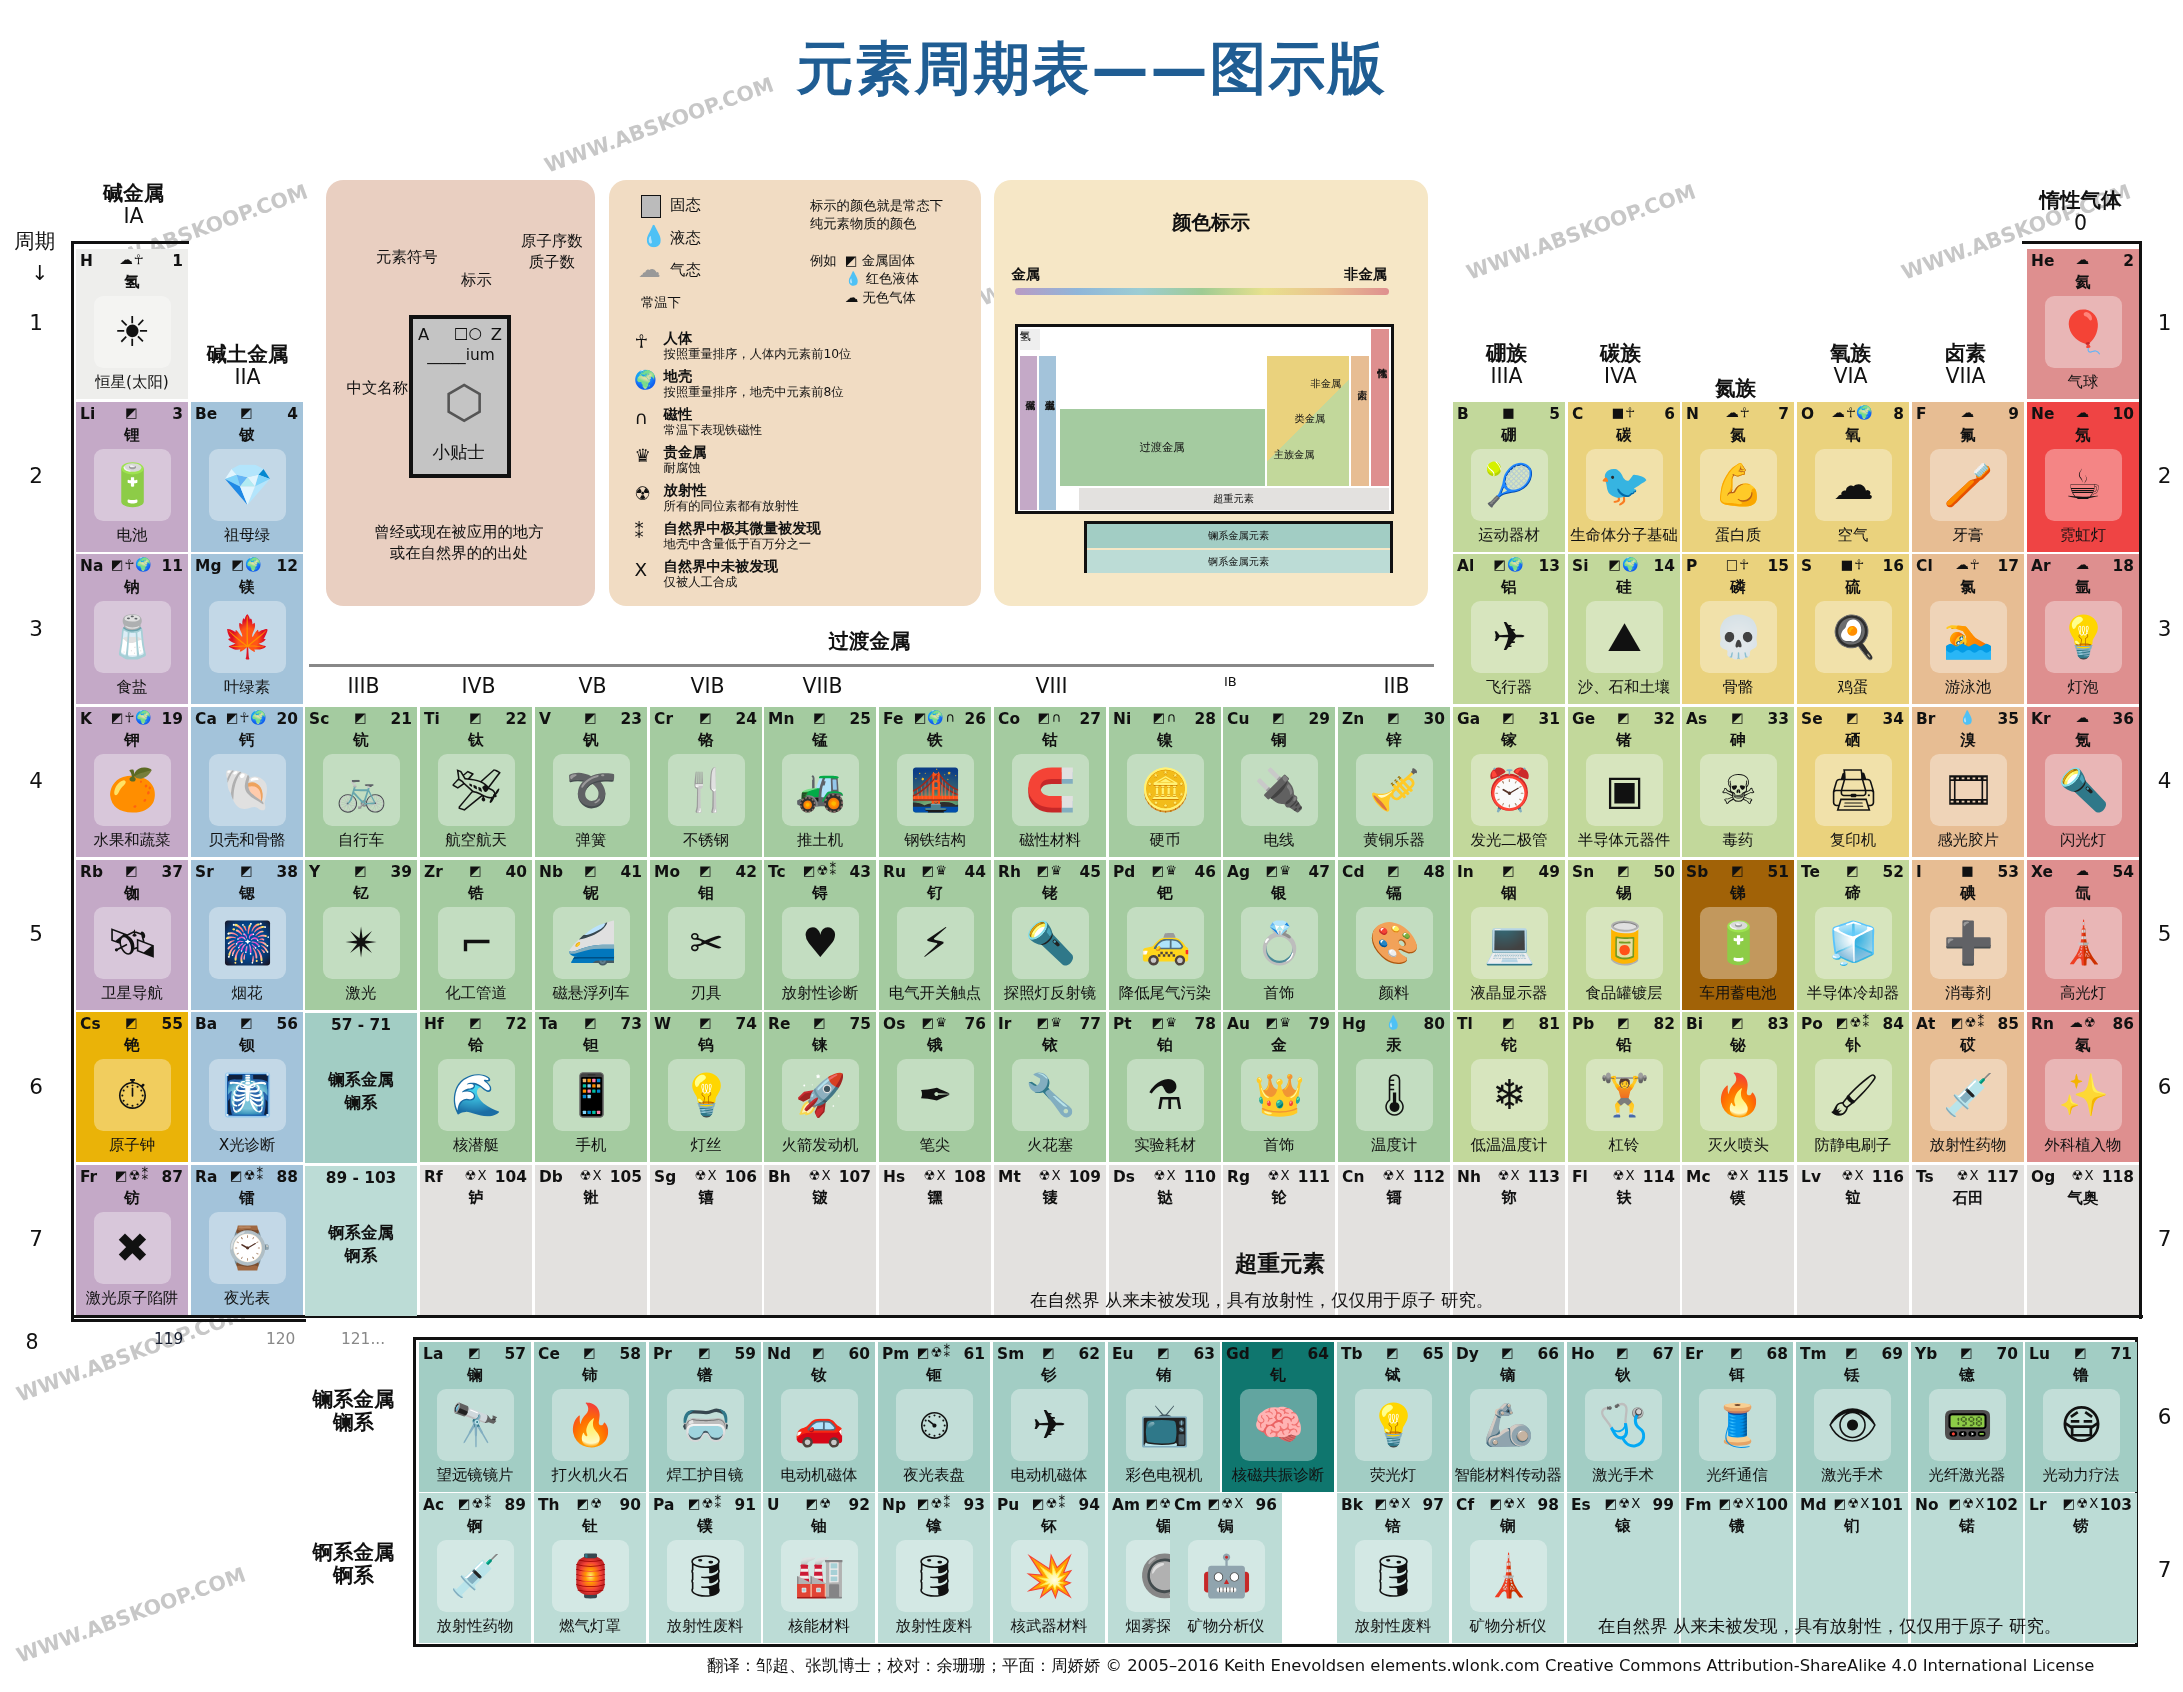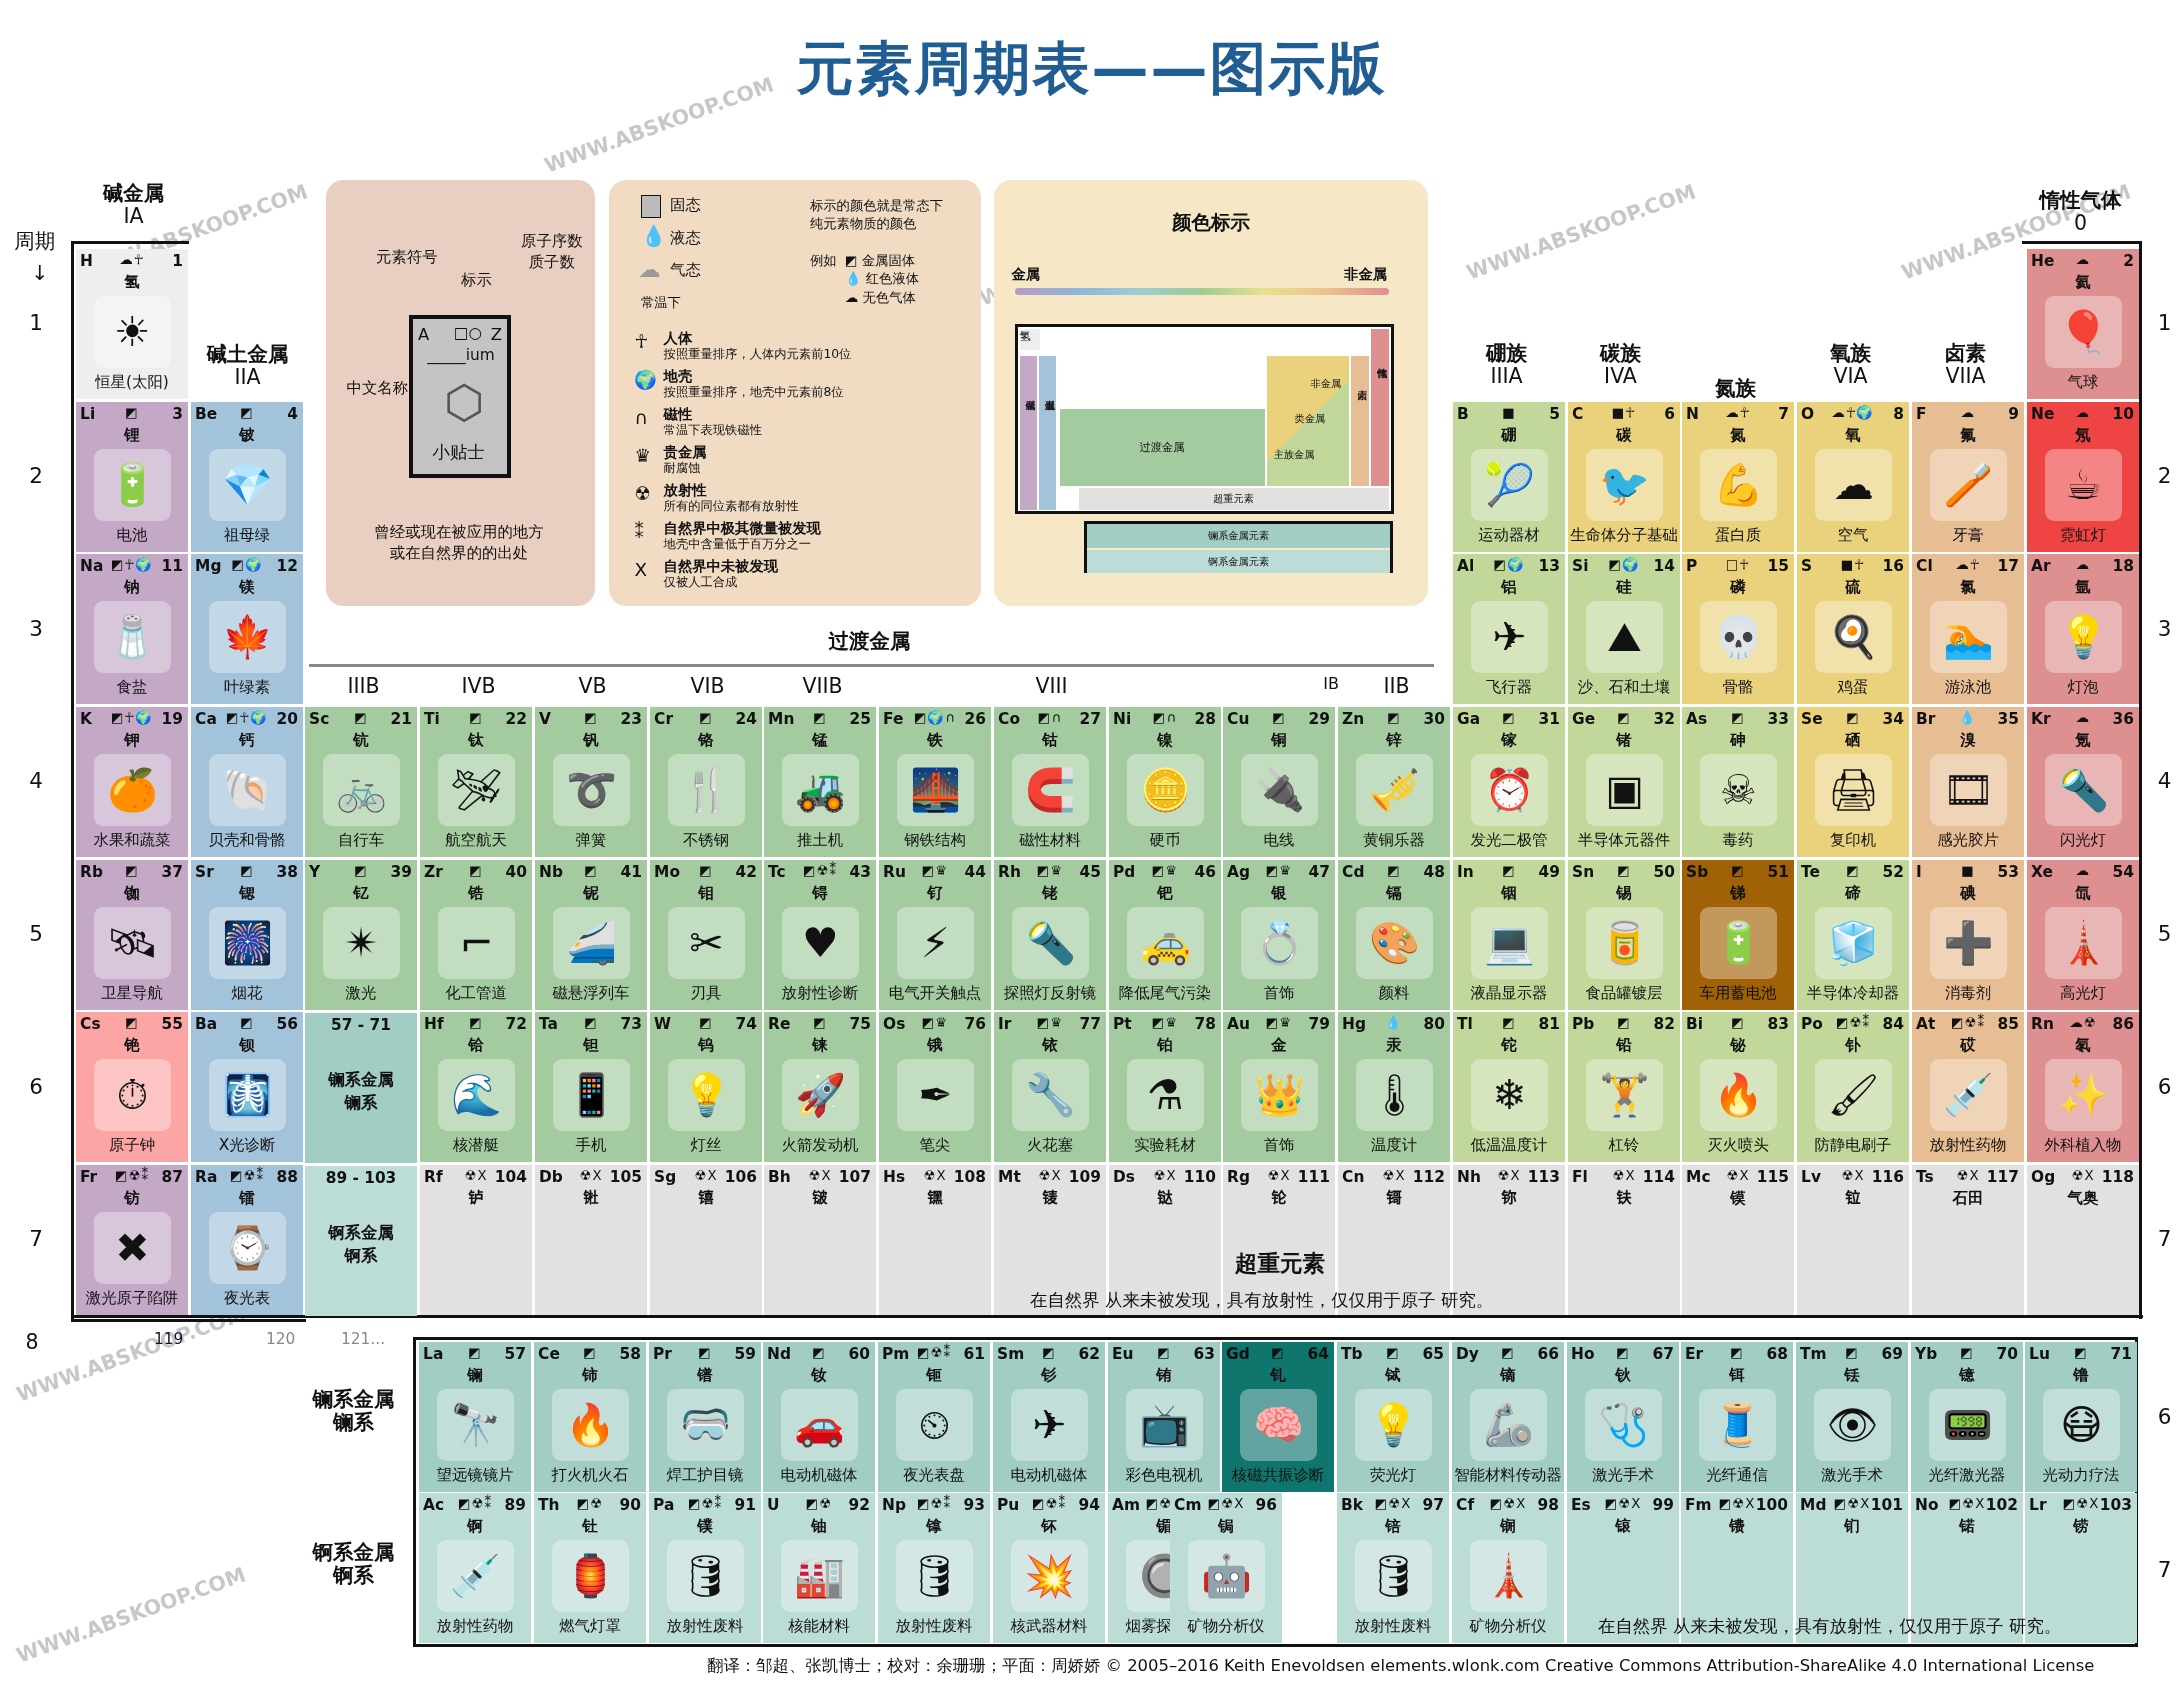--- a/index.html
+++ b/index.html
@@ -79,21 +79,21 @@
 
 <div class="abs grp" style="left:306px;top:630px;width:1127px;">过渡金属</div>
 <div class="abs" style="left:309px;top:664px;width:1125px;height:3.1px;background:#888;"></div>
 <div class="abs" id="trans-romans" style="left:306px;top:674px;width:1147px;height:25.6px;">
     <div class="abs" style="left: 0px; width: 115px; text-align: center; font-size: 20.5px;">IIIB</div>
     <div class="abs" style="left: 115px; width: 115px; text-align: center; font-size: 20.5px;">IVB</div>
     <div class="abs" style="left: 229px; width: 115px; text-align: center; font-size: 20.5px;">VB</div>
     <div class="abs" style="left: 344px; width: 115px; text-align: center; font-size: 20.5px;">VIB</div>
     <div class="abs" style="left: 459px; width: 115px; text-align: center; font-size: 20.5px;">VIIB</div>
     <div class="abs" style="left: 688px; width: 115px; text-align: center; font-size: 20.5px;">VIII</div>
-    <div class="abs" style="left: 918px; width: 115px; text-align: right; font-size: 16px;">IB</div>
+    <div class="abs" style="left: 918px; width: 115px; text-align: left; font-size: 13px;">IB</div>
     <div class="abs" style="left: 1033px; width: 115px; text-align: center; font-size: 20.5px;">IIB</div>
   </div>
 
 <div class="abs per-lbl" style="left:14.3px;top:227px;">周期</div>
 <div class="abs" style="left:31px;top:261px;font-size:20.5px;">↓</div>
 <div id="period-nums-left">
     <div class="abs pnum" style="left: 20.5px; top: 310px;">1</div>
     <div class="abs pnum" style="left: 20.5px; top: 463px;">2</div>
     <div class="abs pnum" style="left: 20.5px; top: 616px;">3</div>
     <div class="abs pnum" style="left: 20.5px; top: 768px;">4</div>
@@ -644,21 +644,21 @@
       <div class="use">消毒剂</div>
     </div>
     <div class="cell abs" style="left: 2027px; top: 860px; background: rgb(222, 143, 143);">
       <div class="sym">Xe</div>
       <div class="badges">☁</div>
       <div class="num">54</div>
       <div class="cn">氙</div>
       <div class="pic">🗼</div>
       <div class="use">高光灯</div>
     </div>
-    <div class="cell abs" style="left: 76px; top: 1012px; background: #fca5a5;">
+    <div class="cell abs" style="left: 76px; top: 1012px; background: #eab308;">
       <div class="sym">Cs</div>
       <div class="badges">◩</div>
       <div class="num">55</div>
       <div class="cn">铯</div>
       <div class="pic">⏱</div>
       <div class="use">原子钟</div>
     </div>
     <div class="cell abs" style="left: 191px; top: 1012px; background: rgb(163, 195, 218);">
       <div class="sym">Ba</div>
       <div class="badges">◩</div>

